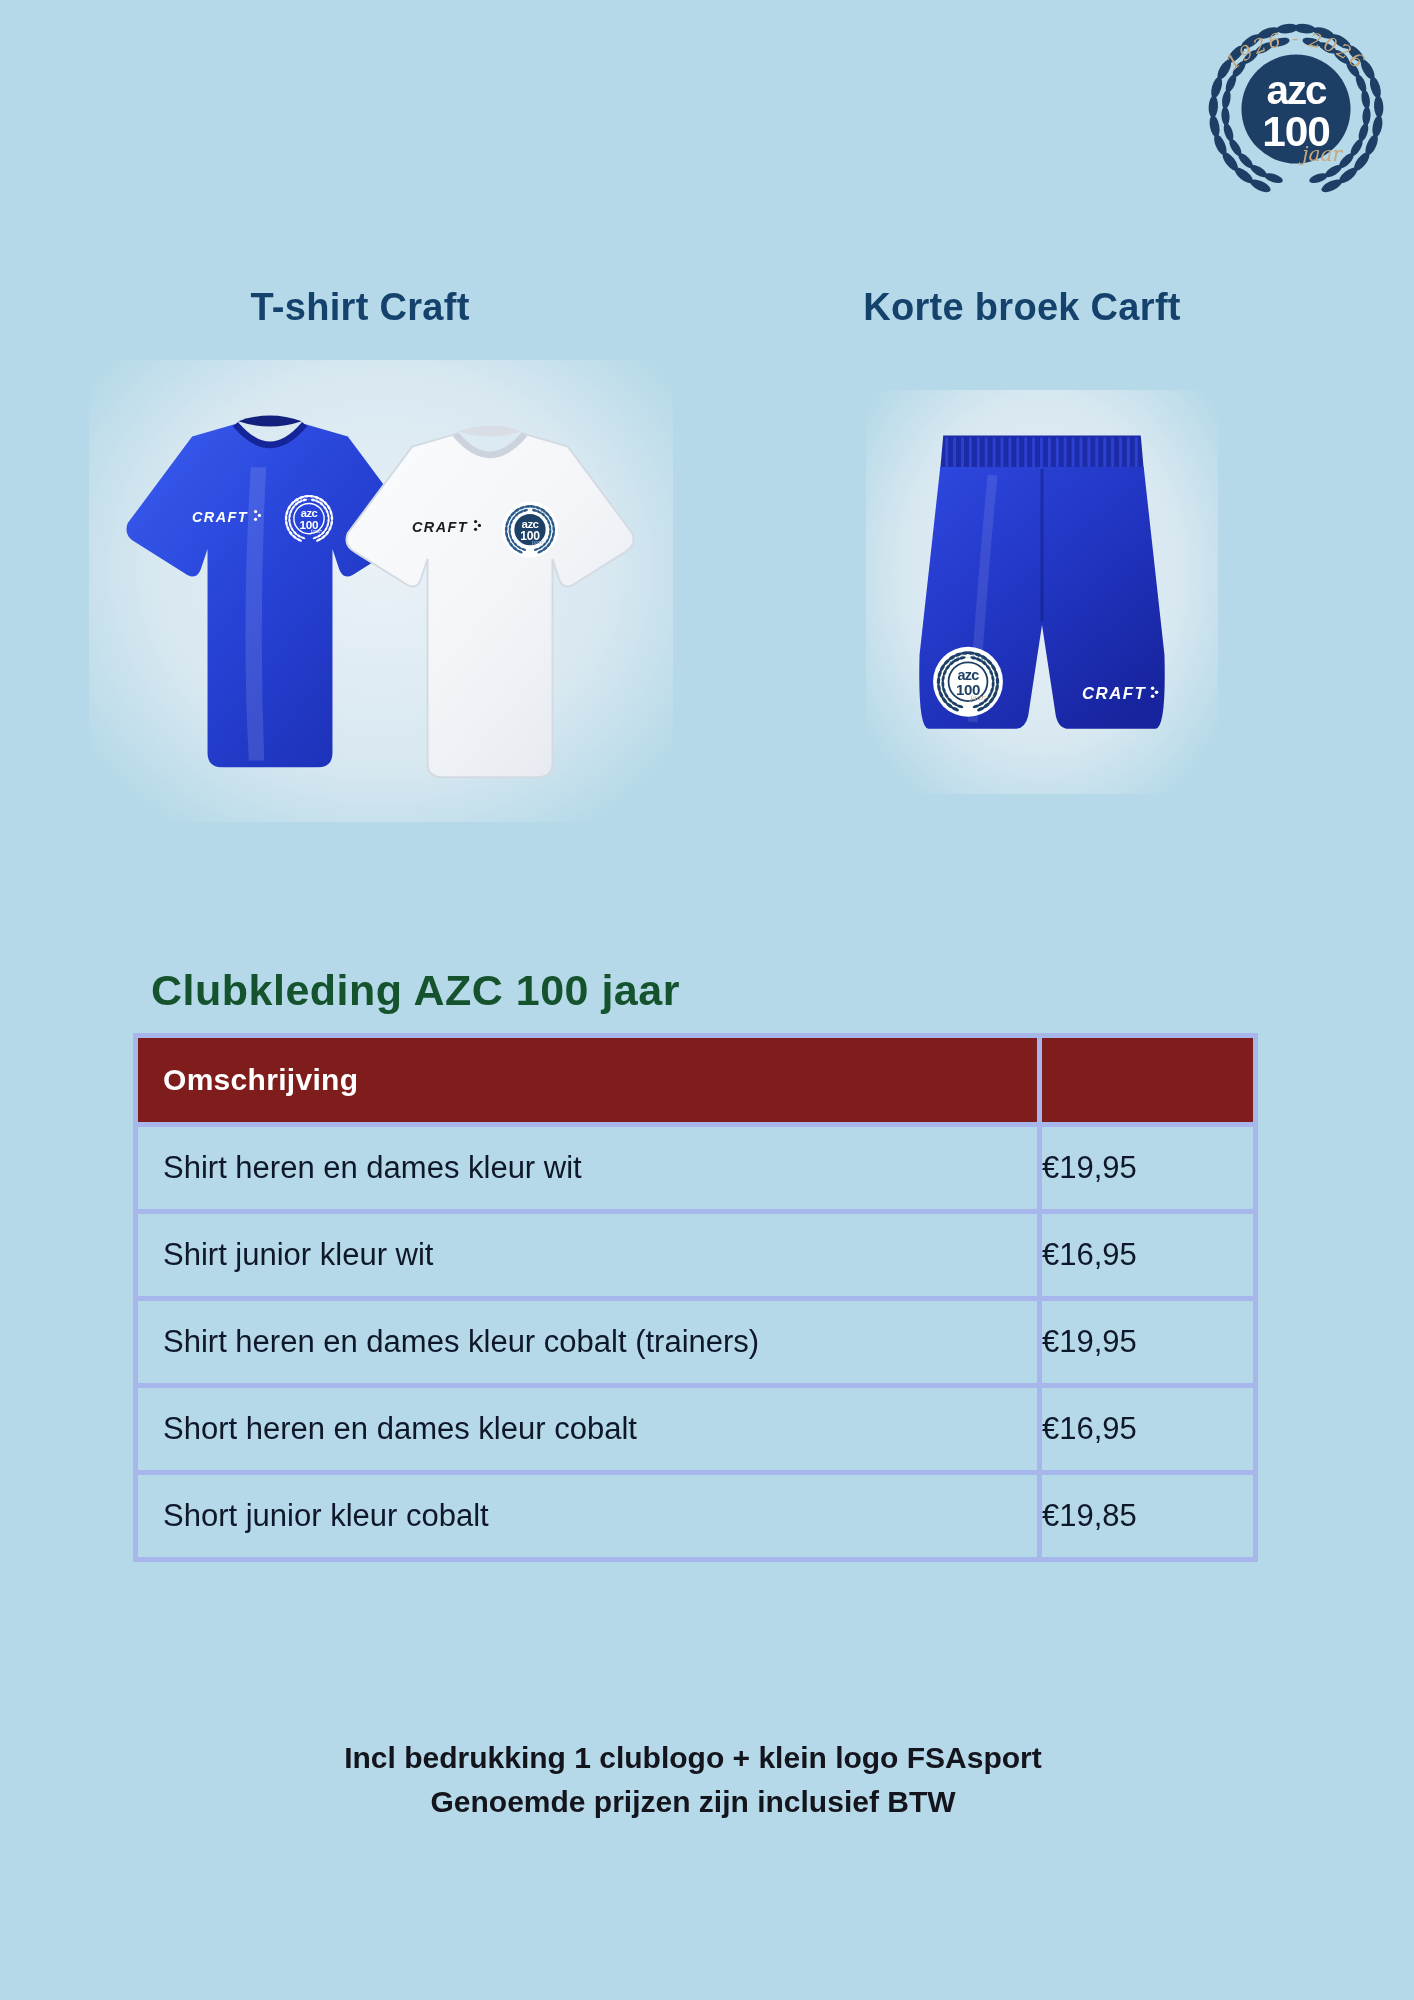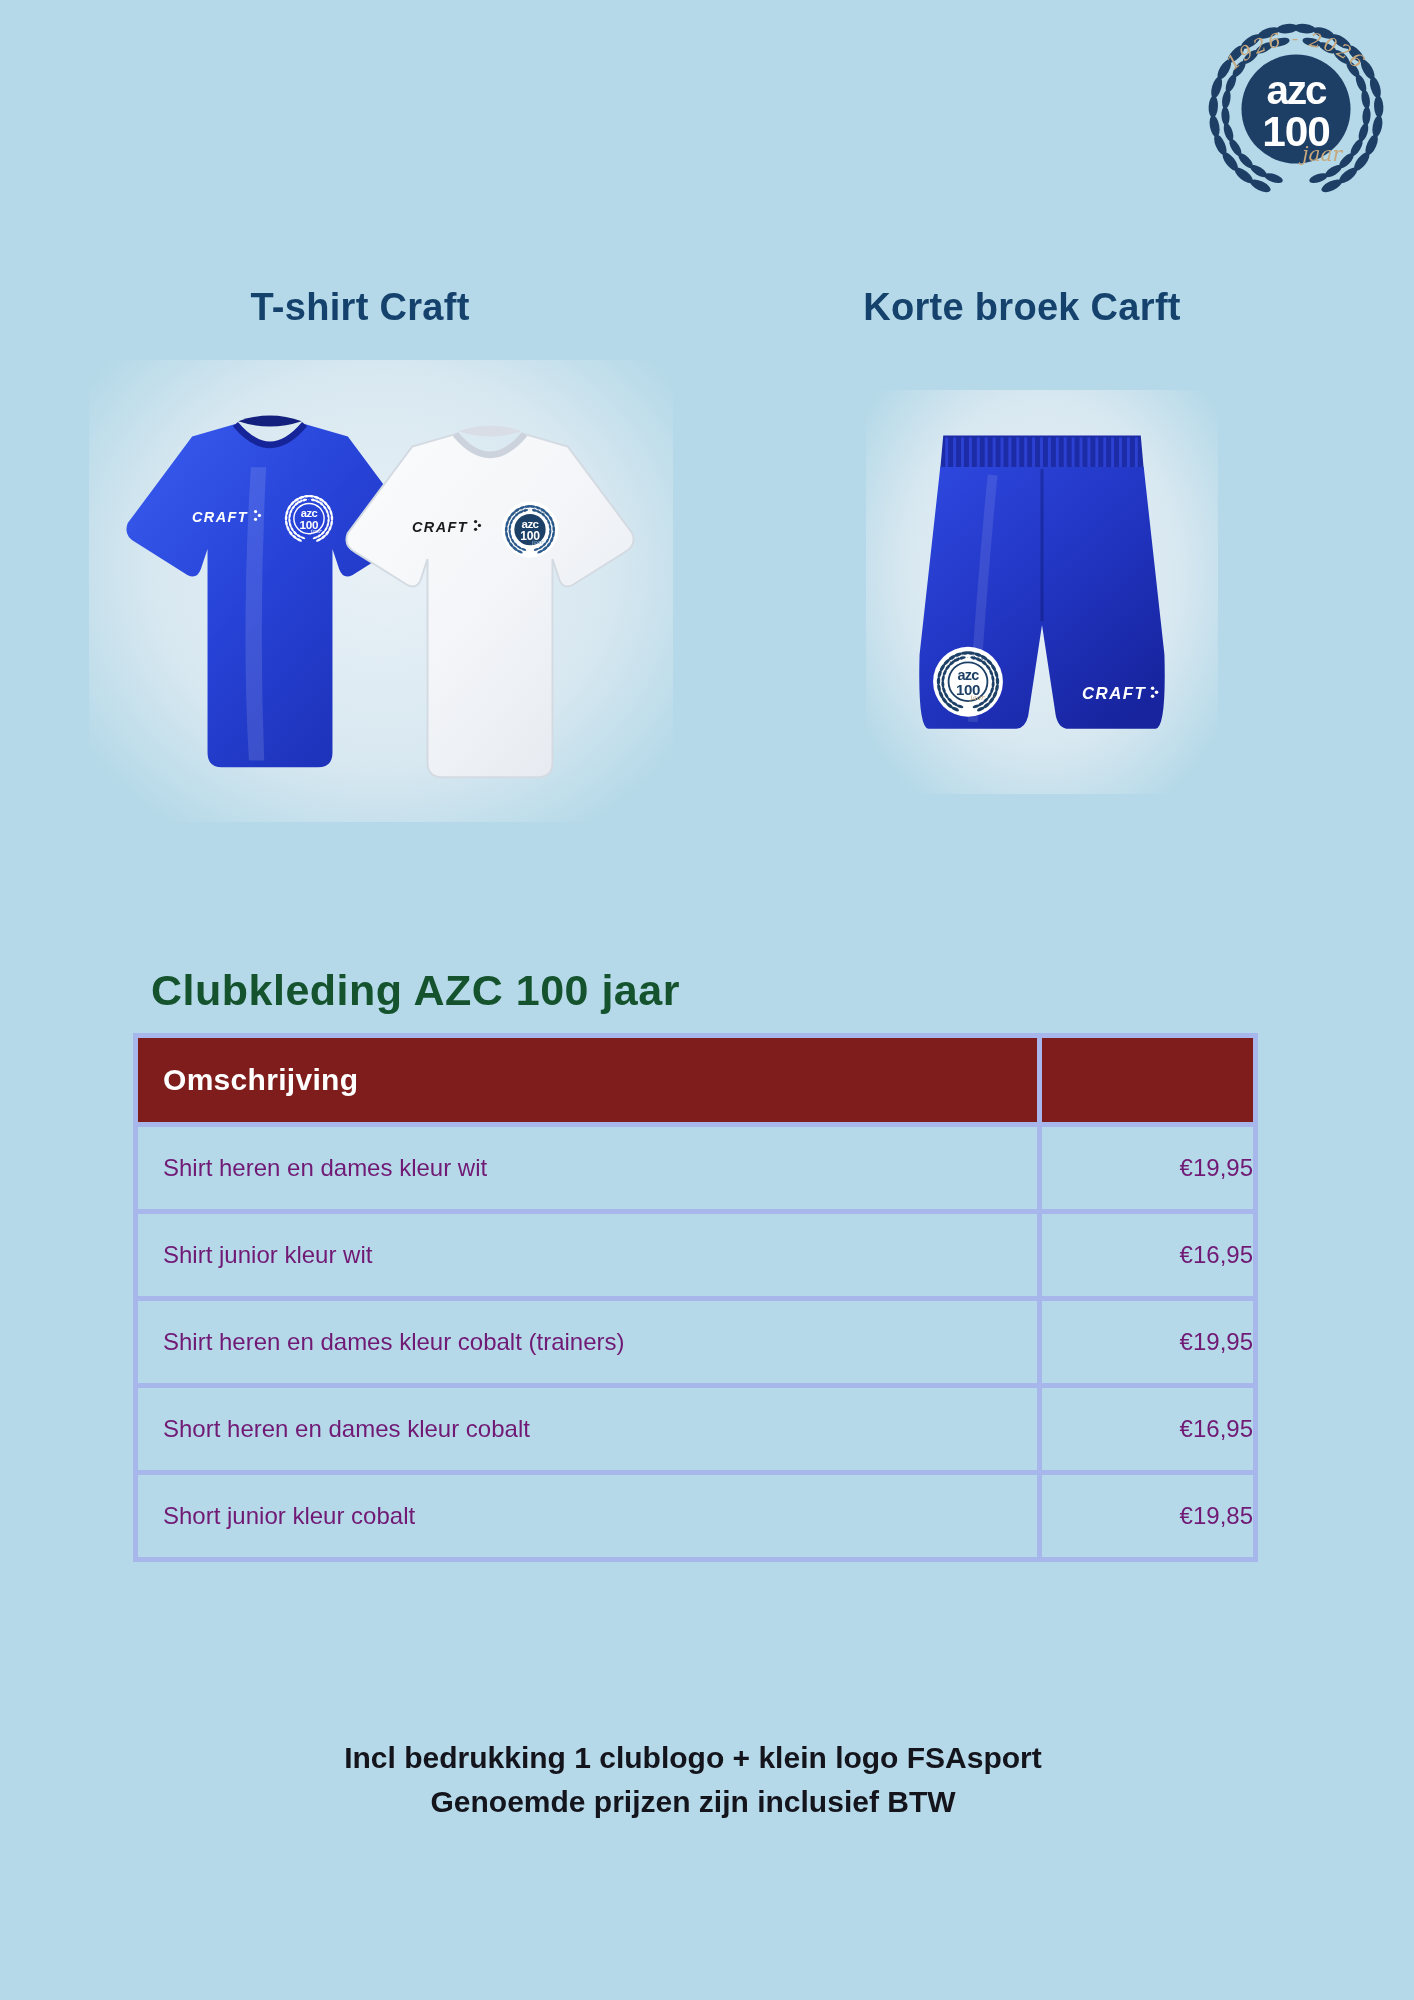--- a/index.html
+++ b/index.html
@@ -44,24 +44,24 @@
     position:absolute;left:133px;top:1033px;width:1120px;
     border-collapse:collapse;table-layout:fixed;
   }
   .price-table th,.price-table td{border:5px solid #a7b7ec;}
   .price-table th{
     background:#7f1d1d;color:#ffffff;font-size:30px;font-weight:bold;
     text-align:left;padding:0 0 0 25px;height:84px;letter-spacing:.3px;
   }
   .price-table th.col-price{padding:0;}
   .price-table td{
-    font-size:24px;color:#701a75;height:82px;background:transparent;
+    font-size:31px;color:#0f172a;height:82px;background:transparent;
   }
   .price-table td.desc{padding:0 0 0 25px;text-align:left;}
-  .price-table td.price{text-align:right;padding:0;}
+  .price-table td.price{text-align:left;padding:0;}
   
   .footer{
     position:absolute;left:133px;top:1736px;width:1120px;text-align:center;
     font-size:30px;font-weight:bold;color:#14141c;line-height:1.47;
   }
 </style>
 </head>
 <body>
 
 <div class="page">

